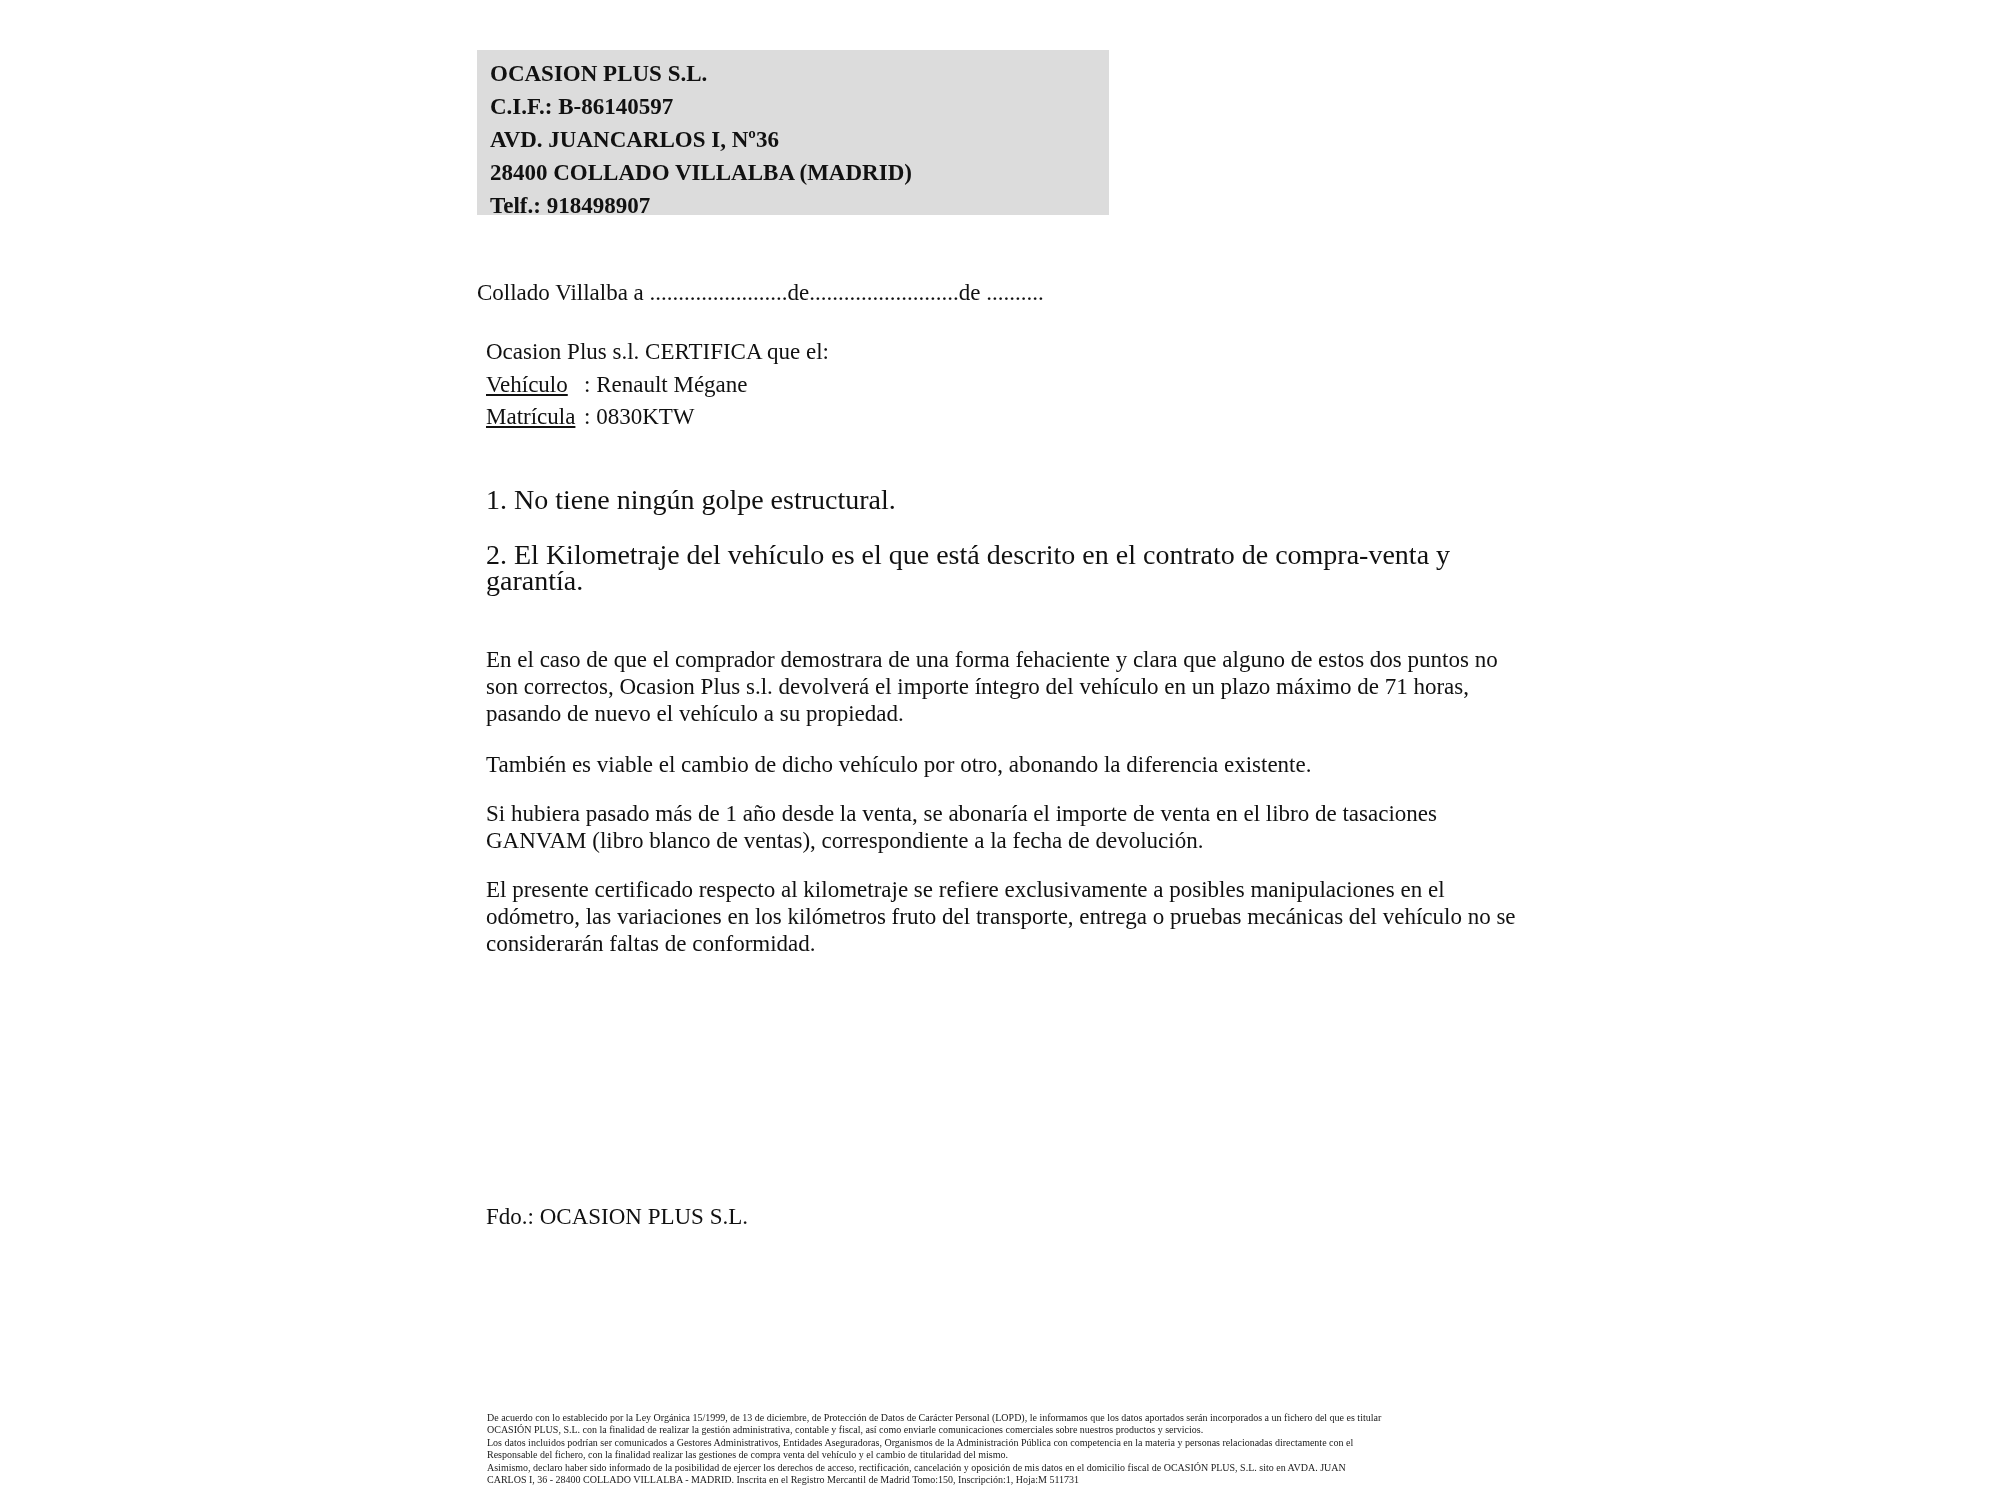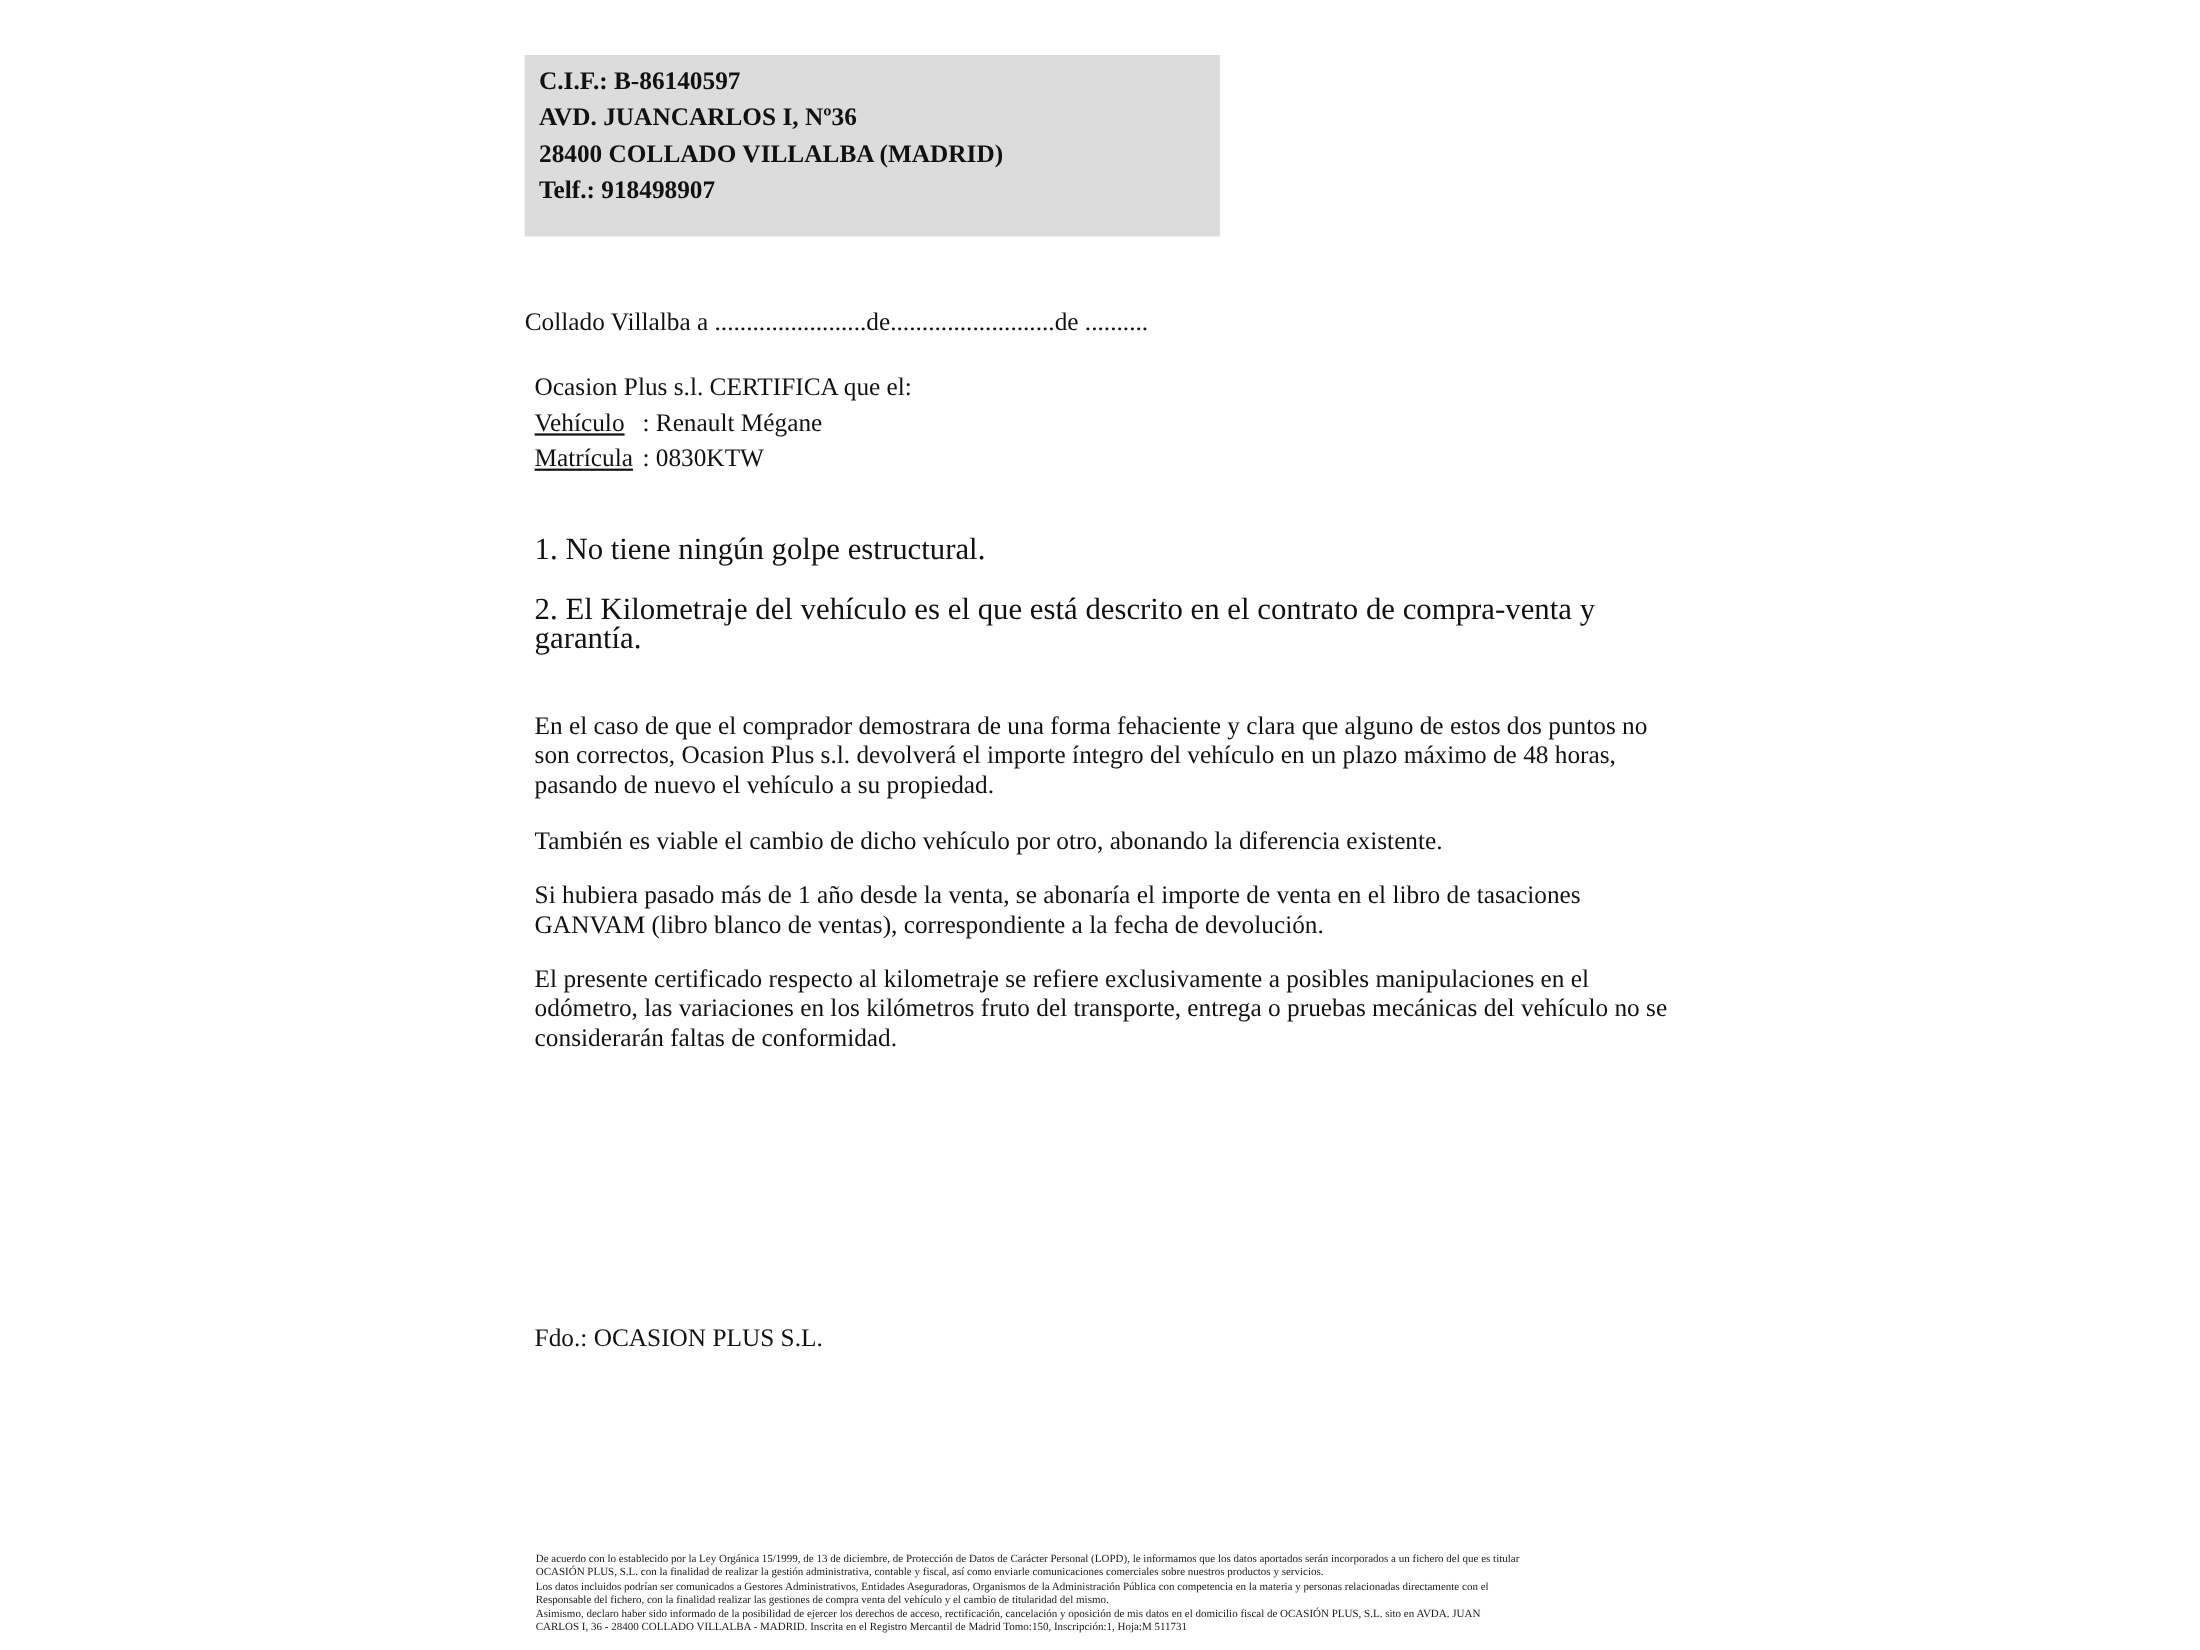--- a/index.html
+++ b/index.html
@@ -92,20 +92,21 @@
     white-space: nowrap;
     color: #1a1a1a;
   }
 </style>
 </head>
 <body>
 
 <div class="page">
 
   <div class="header-box">
+    <div class="hline">OCASION PLUS S.L.</div>
     <div class="hline">C.I.F.: B-86140597</div>
     <div class="hline">AVD. JUANCARLOS I, Nº36</div>
     <div class="hline">28400 COLLADO VILLALBA (MADRID)</div>
     <div class="hline">Telf.: 918498907</div>
   </div>
 
   <div class="date-line">Collado Villalba a ........................de..........................de ..........</div>
 
   <div class="certify-block">
     <div>Ocasion Plus s.l. CERTIFICA que el:</div>
@@ -115,21 +116,21 @@
     </div>
     <div>
       <span class="field-label">Matrícula</span><span>:</span>
       <span>0830KTW</span>
     </div>
   </div>
 
   <div class="numbered-item item-1">1. No tiene ningún golpe estructural.</div>
   <div class="numbered-item item-2">2. El Kilometraje del vehículo es el que está descrito en el contrato de compra-venta y garantía.</div>
 
-  <div class="para para-1">En el caso de que el comprador demostrara de una forma fehaciente y clara que alguno de estos dos puntos no son correctos, Ocasion Plus s.l. devolverá el importe íntegro del vehículo en un plazo máximo de 48 horas, pasando de nuevo el vehículo a su propiedad.</div>
+  <div class="para para-1">En el caso de que el comprador demostrara de una forma fehaciente y clara que alguno de estos dos puntos no son correctos, Ocasion Plus s.l. devolverá el importe íntegro del vehículo en un plazo máximo de 71 horas, pasando de nuevo el vehículo a su propiedad.</div>
   <div class="para para-2">También es viable el cambio de dicho vehículo por otro, abonando la diferencia existente.</div>
   <div class="para para-3">Si hubiera pasado más de 1 año desde la venta, se abonaría el importe de venta en el libro de tasaciones GANVAM (libro blanco de ventas), correspondiente a la fecha de devolución.</div>
   <div class="para para-4">El presente certificado respecto al kilometraje se refiere exclusivamente a posibles manipulaciones en el odómetro, las variaciones en los kilómetros fruto del transporte, entrega o pruebas mecánicas del vehículo no se considerarán faltas de conformidad.</div>
 
   <div class="signature-line">Fdo.: OCASION PLUS S.L.</div>
 
   <div class="legal-footer">
     <div class="lline">De acuerdo con lo establecido por la Ley Orgánica 15/1999, de 13 de diciembre, de Protección de Datos de Carácter Personal (LOPD), le informamos que los datos aportados serán incorporados a un fichero del que es titular</div>
     <div class="lline">OCASIÓN PLUS, S.L. con la finalidad de realizar la gestión administrativa, contable y fiscal, así como enviarle comunicaciones comerciales sobre nuestros productos y servicios.</div>
     <div class="lline">Los datos incluidos podrían ser comunicados a Gestores Administrativos, Entidades Aseguradoras, Organismos de la Administración Pública con competencia en la materia y personas relacionadas directamente con el</div>

